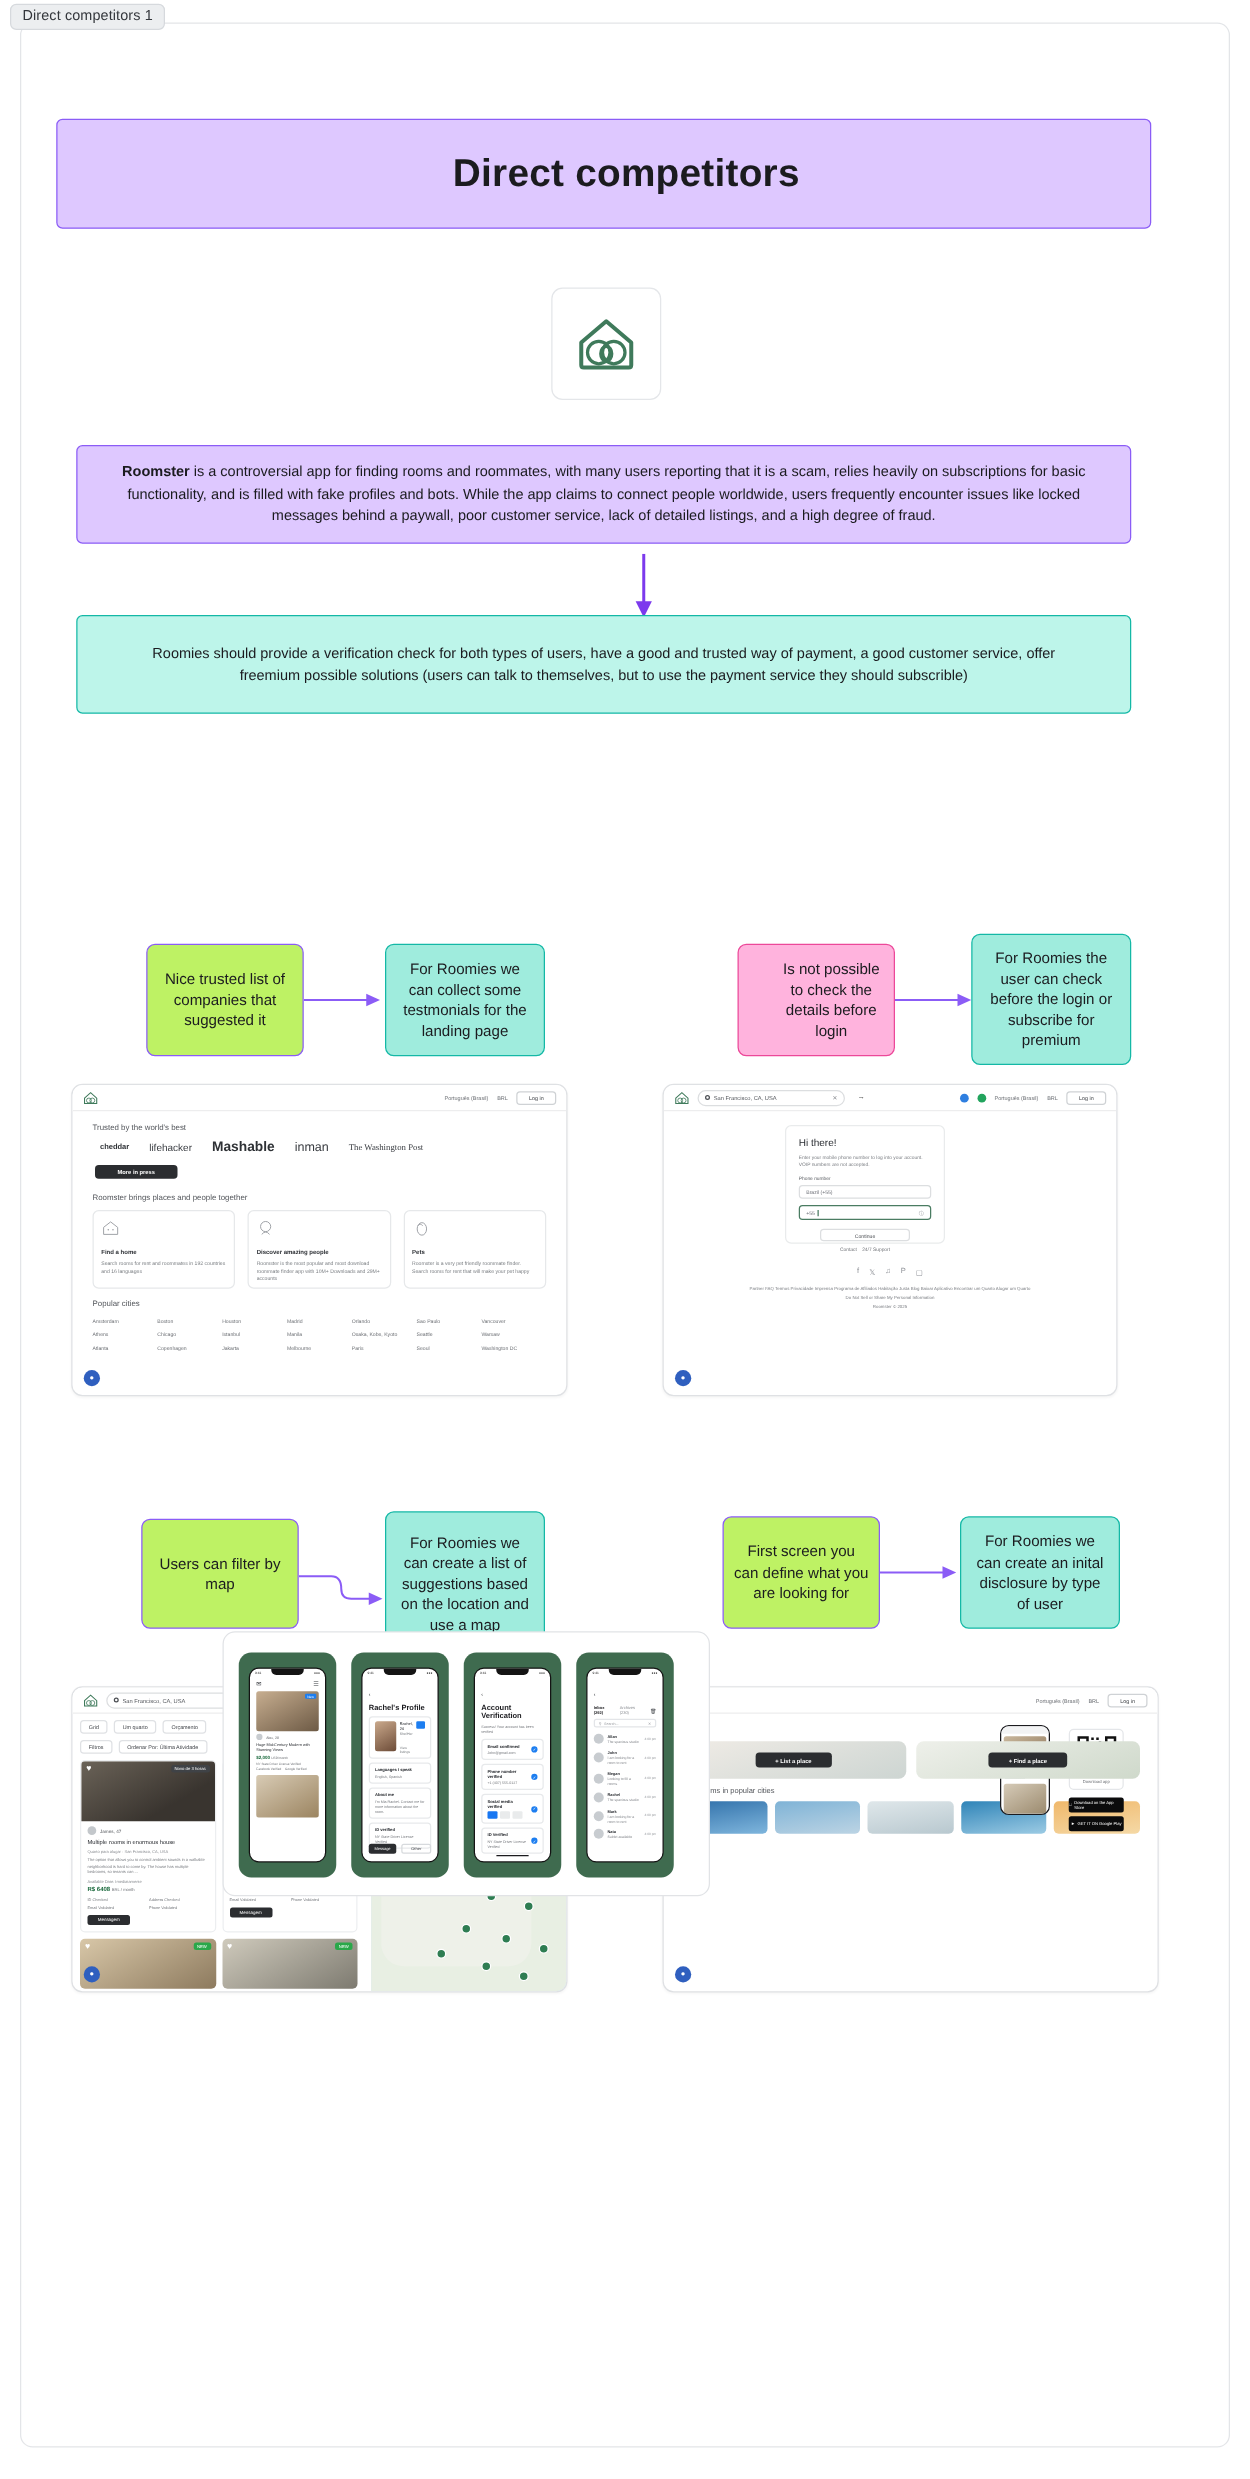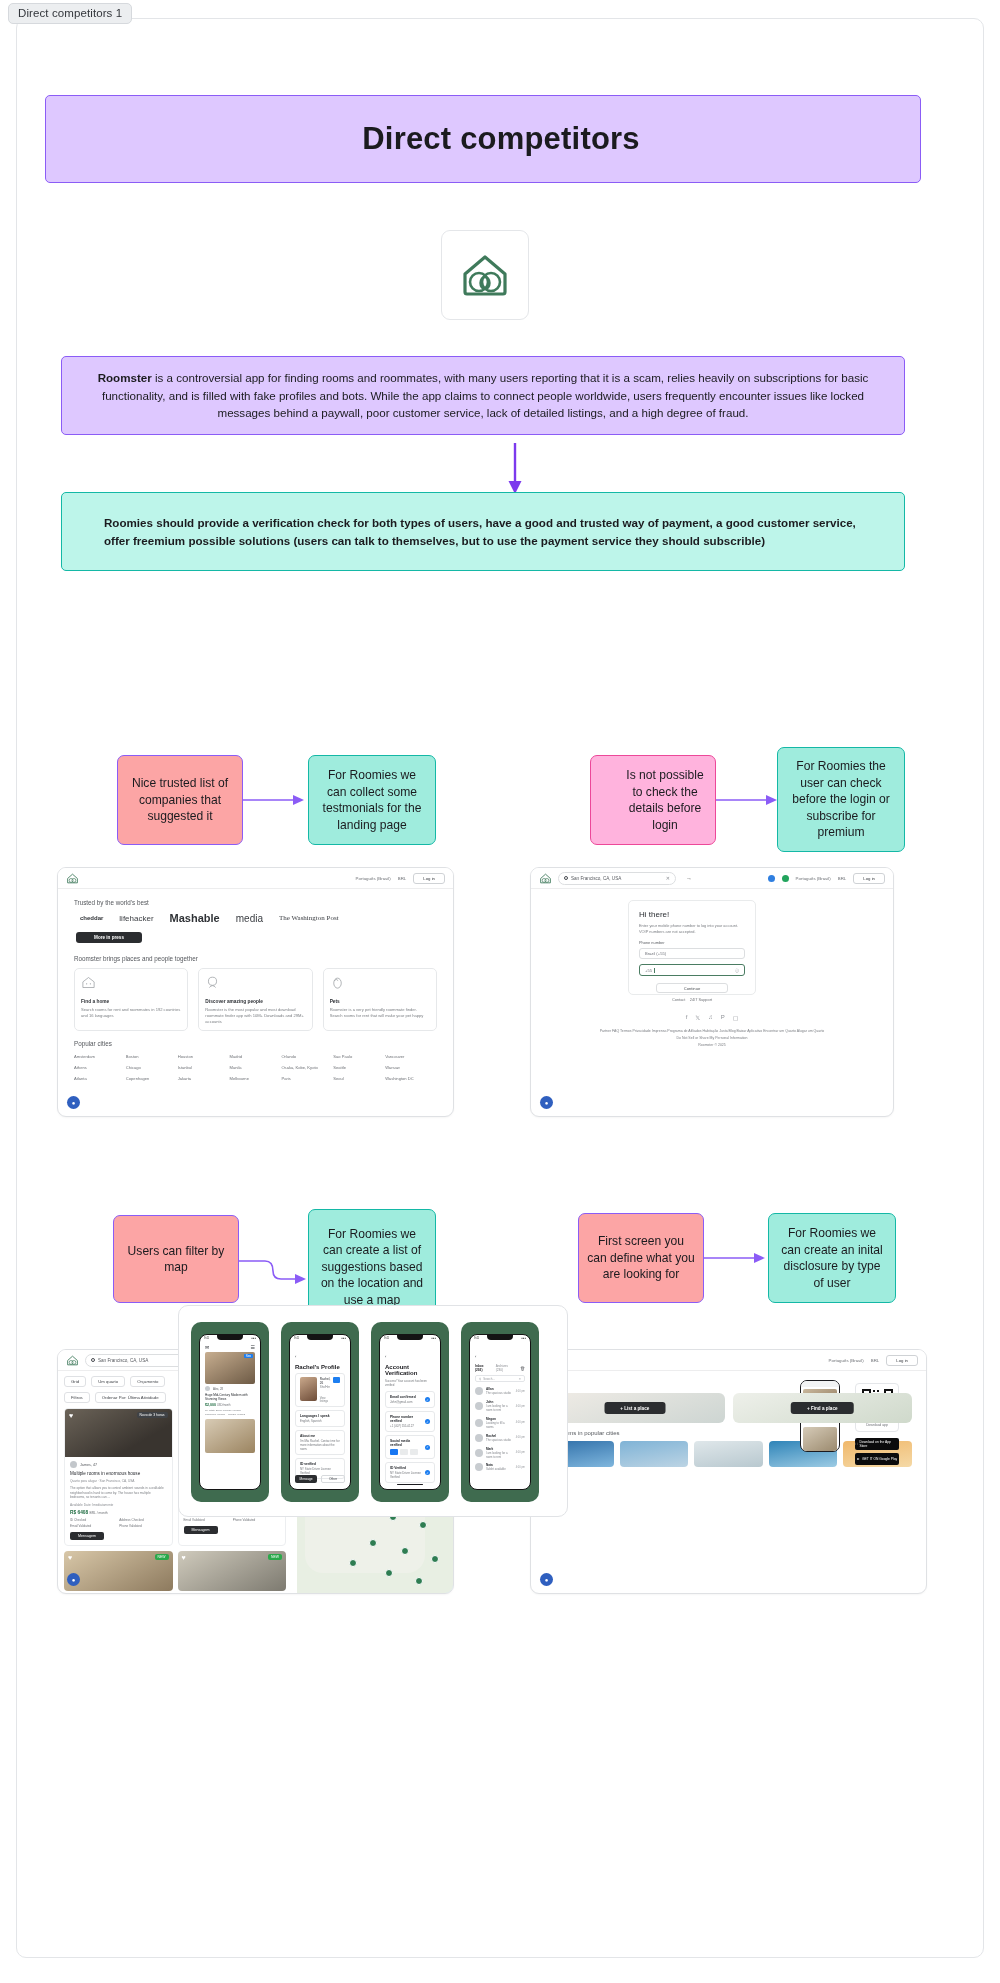--- a/index.html
+++ b/index.html
@@ -55,29 +55,29 @@
   }
   .desc-box b{ font-weight:bold; }
   .arrow-down{
     position:absolute; left:489px; top:424px; width:18px; height:52px;
   }
   .mint-box{
     position:absolute; left:44px; top:473px; width:844px; height:79px;
     background:#bdf5ea; border:1.6px solid #14b8a6; border-radius:5px;
     display:flex; align-items:center; justify-content:center; padding:6px 26px;
   }
-  .mint-box p{ margin:16px; font-size:11.6px; line-height:18px; color:#1b1b1f;font-weight:bold;}
+  .mint-box p{ margin:16px; font-size:11.6px; line-height:18px; text-align:center; color:#1b1b1f;}
 
   
   .card{
     position:absolute; border-radius:7px; display:flex;
     align-items:center; justify-content:center; text-align:center;
     padding:6px 8px; font-size:12.1px; line-height:16.5px; color:#1b1b1f;
   }
-  .card.purple{ background:#fca5a5; border:1.6px solid #8b5cf6; }
+  .card.purple{ background:#bef264; border:1.6px solid #8b5cf6; }
   .card.mint{ background:#9fecdd; border:1.6px solid #14b8a6; }
   .card.pink{ background:#ffb3dd; border:1.6px solid #ec4899;padding-left:32px; }
   .conn{ position:absolute; }
 
   
   .shot{
     position:absolute; background:#fff;
     border:1px solid #dfe1e4; border-radius:9px; overflow:hidden;
     box-shadow:0 1px 2px rgba(0,0,0,.04);
   }
@@ -313,21 +313,21 @@
         <span class="lbl">BRL</span>
         <div class="login-btn">Log in</div>
       </div>
     </div>
     <div class="s1-body">
       <p class="s1-h">Trusted by the world's best</p>
       <div class="press-row">
         <span style="font-size:6px;font-weight:bold;color:#2f3236">cheddar</span>
         <span style="font-size:8px;color:#3a3d42">lifehacker</span>
         <span style="font-size:11px;font-weight:bold;color:#2f3236">Mashable</span>
-        <span style="font-size:10px;color:#3a3d42">media</span>
+        <span style="font-size:10px;color:#3a3d42">inman</span>
         <span style="font-size:7px;font-family:'Liberation Serif',serif;color:#3a3d42">The Washington Post</span>
       </div>
       <div class="press-btn">More in press</div>
       <p class="s1-h">Roomster brings places and people together</p>
       <div class="feat-row">
         <div class="feat">
           <svg class="ic" viewBox="0 0 24 24">
               <path d="M3 11 L12 4 L21 11 L21 20 L3 20 Z" fill="none" stroke="#9a9da2" stroke-width="1.2"></path>
               <circle cx="9" cy="14" r="1" fill="#9a9da2"></circle>
               <circle cx="15" cy="14" r="1" fill="#9a9da2"></circle>

